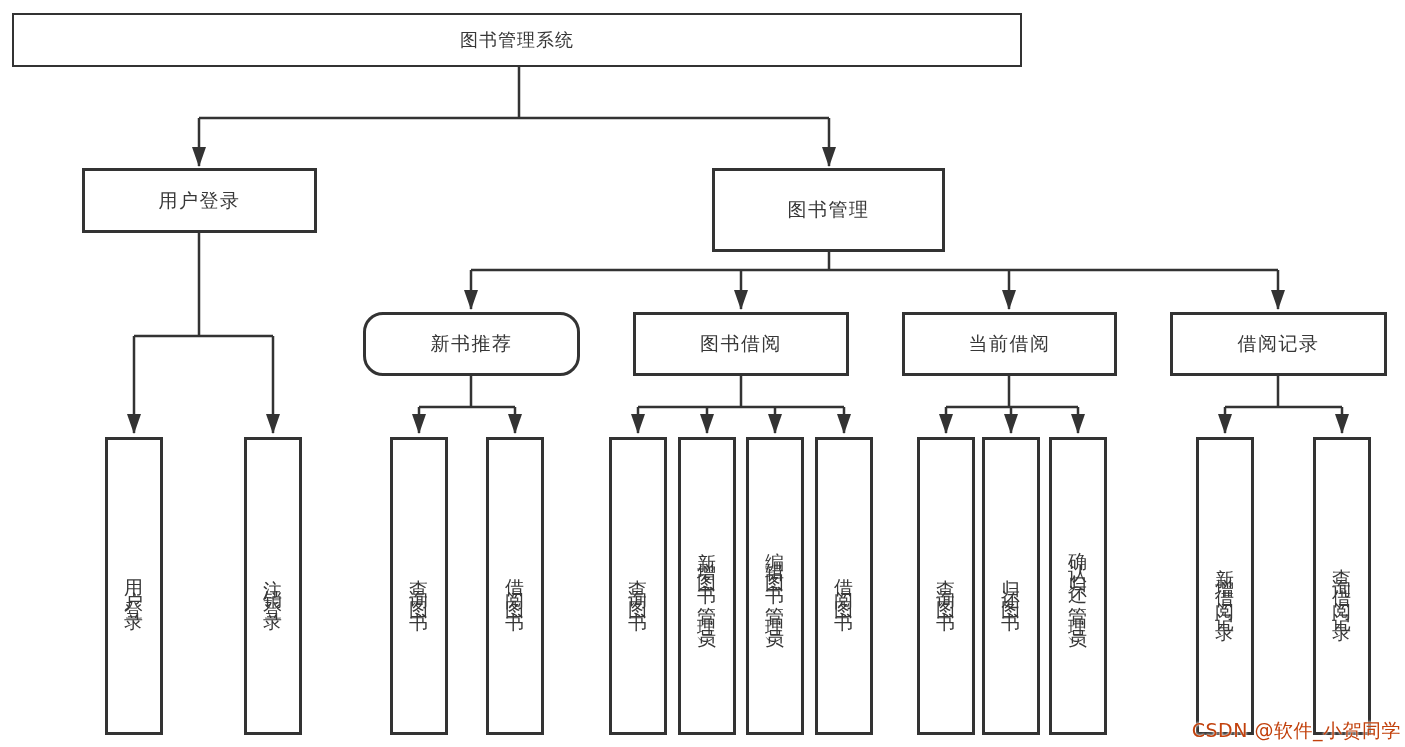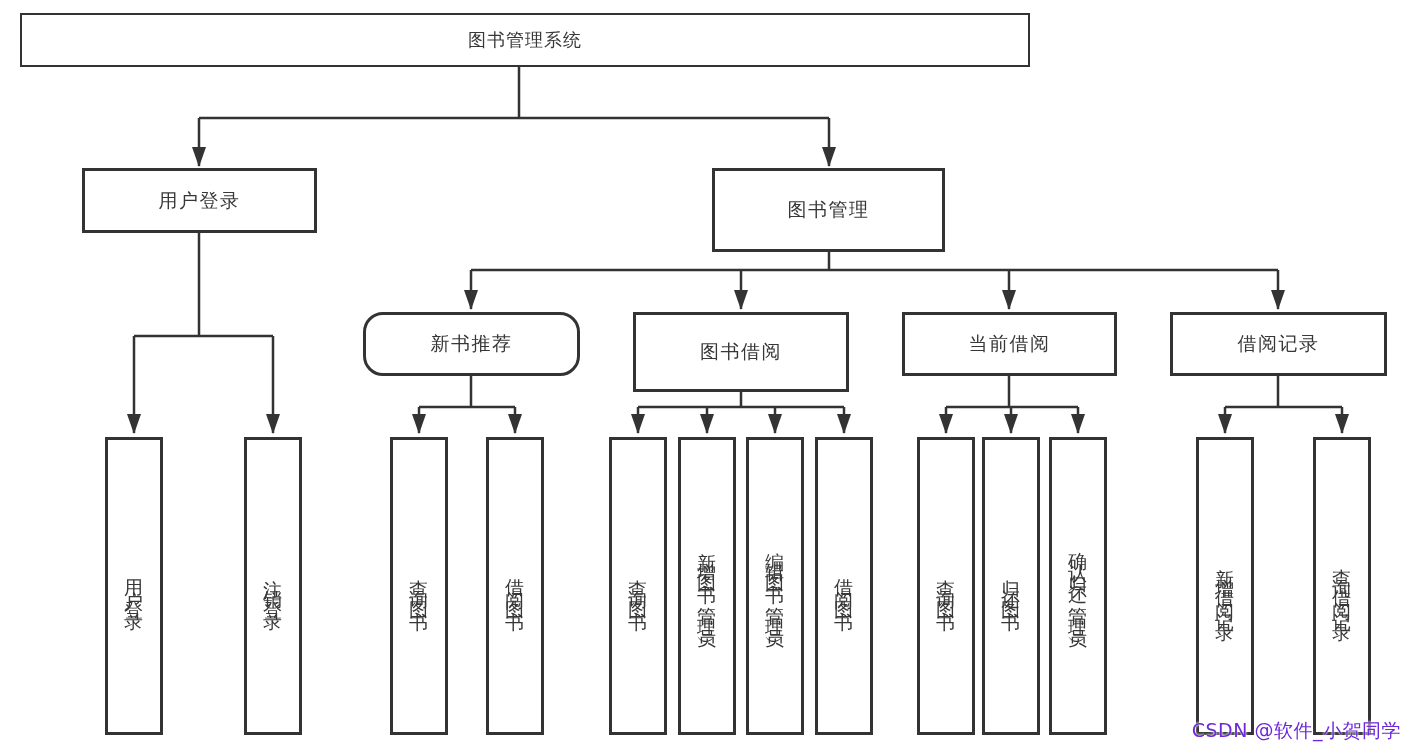--- a/index.html
+++ b/index.html
@@ -18,21 +18,21 @@
   .branch-box{font-size:19px;letter-spacing:1.5px;}
   .leaf-box span{
     display:inline-block;
     writing-mode:vertical-lr;
     text-orientation:mixed;
     font-size:19px;line-height:1;letter-spacing:11px;
     white-space:nowrap;
   }
   .watermark{
     position:absolute;top:718px;right:4px;z-index:6;
-    font-size:19px;color:#6d28d9;letter-spacing:0.5px;
+    font-size:19px;color:#c2410c;letter-spacing:0.5px;
     text-shadow:0 0 3px #ffffff, 0 0 2px #ffffff;
   }
 </style>
 </head>
 <body>
 
 <div class="stage">
 
   <svg class="connectors" width="1405" height="747" viewBox="0 0 1405 747">
     <defs>
@@ -63,35 +63,35 @@
     <path d="M707,407 V433" fill="none" stroke="#333333" stroke-width="2.5" marker-end="url(#arrow)"></path>
     <path d="M775,407 V433" fill="none" stroke="#333333" stroke-width="2.5" marker-end="url(#arrow)"></path>
     <path d="M844,407 V433" fill="none" stroke="#333333" stroke-width="2.5" marker-end="url(#arrow)"></path>
     <path d="M946,407 V433" fill="none" stroke="#333333" stroke-width="2.5" marker-end="url(#arrow)"></path>
     <path d="M1011,407 V433" fill="none" stroke="#333333" stroke-width="2.5" marker-end="url(#arrow)"></path>
     <path d="M1078,407 V433" fill="none" stroke="#333333" stroke-width="2.5" marker-end="url(#arrow)"></path>
     <path d="M1225,407 V433" fill="none" stroke="#333333" stroke-width="2.5" marker-end="url(#arrow)"></path>
     <path d="M1342,407 V433" fill="none" stroke="#333333" stroke-width="2.5" marker-end="url(#arrow)"></path>
   </svg>
 
-  <div class="box root-box" style="left:12px;top:13px;width:1010px;height:54px;margin-left:8px;">
+  <div class="box root-box" style="left:12px;top:13px;width:1010px;height:54px;">
     <span>图书管理系统</span>
   </div>
 
   <div class="box branch-box" style="left:82px;top:168px;width:235px;height:65px;">
     <span>用户登录</span>
   </div>
   <div class="box branch-box" style="left:712px;top:168px;width:233px;height:84px;">
     <span>图书管理</span>
   </div>
 
   <div class="box branch-box" style="left:363px;top:312px;width:217px;height:64px;border-radius:20px;">
     <span>新书推荐</span>
   </div>
-  <div class="box branch-box" style="left:633px;top:312px;width:216px;height:80px;">
+  <div class="box branch-box" style="left:633px;top:312px;width:216px;height:64px;">
     <span>图书借阅</span>
   </div>
   <div class="box branch-box" style="left:1170px;top:312px;width:217px;height:64px;">
     <span>借阅记录</span>
   </div>
   <div class="box branch-box" style="left:902px;top:312px;width:215px;height:64px;">
     <span>当前借阅</span>
   </div>
 
   <div class="box leaf-box" style="left:105px;top:437px;width:58px;height:298px;">

